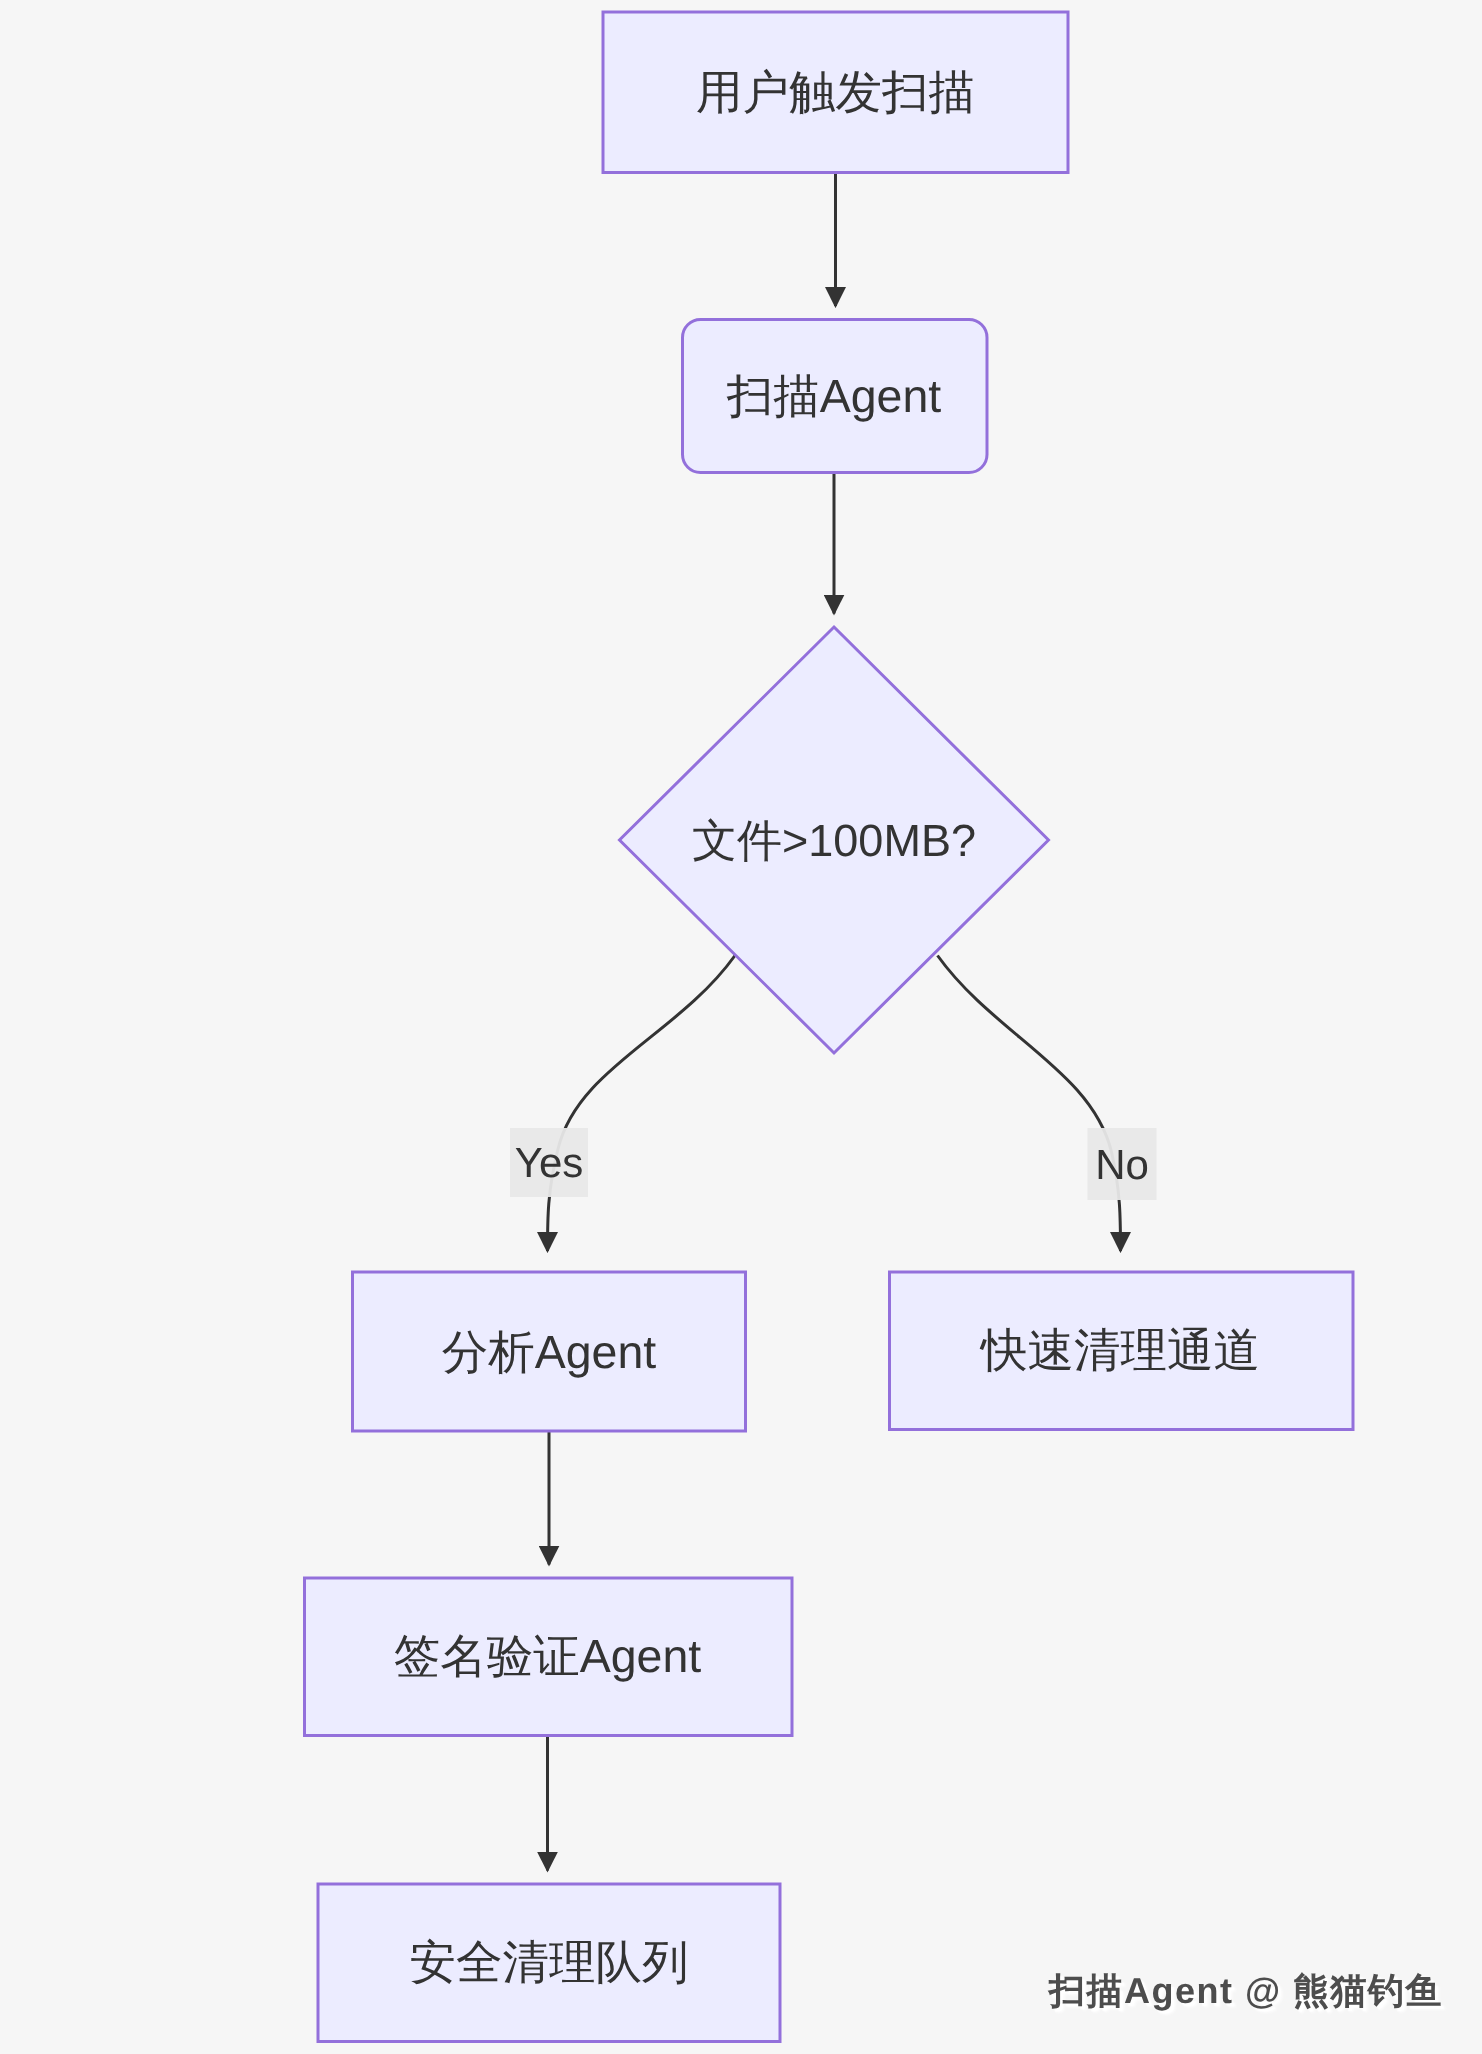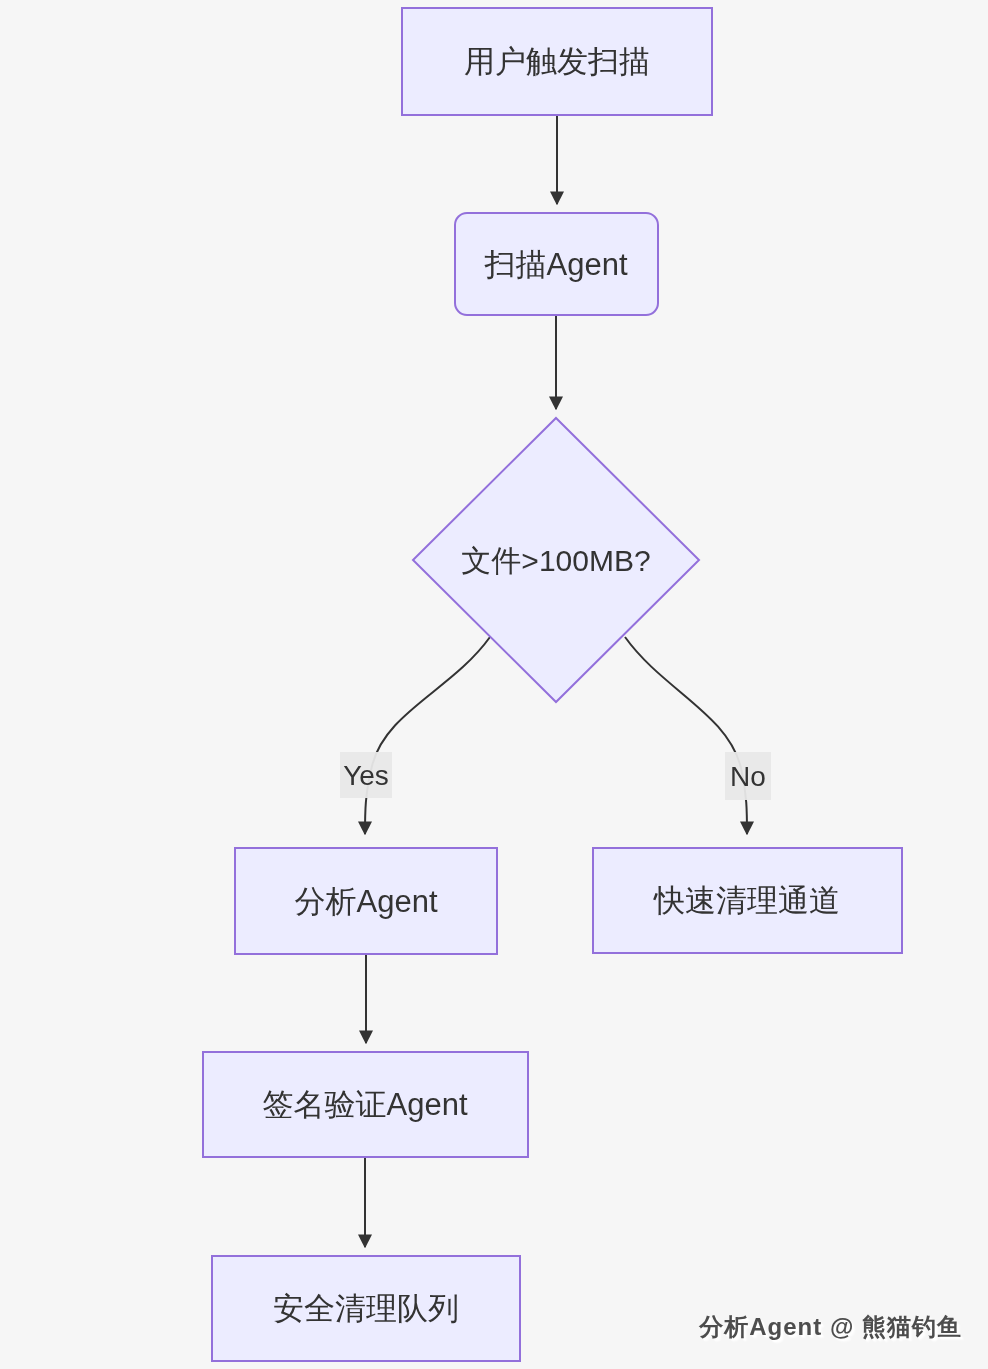--- a/index.html
+++ b/index.html
@@ -118,14 +118,14 @@
       <rect class="node-shape" x="203" y="1052" width="325" height="105"></rect>
       <text class="node-label" x="365" y="1104" dy="0.35em">签名验证Agent</text>
     </g>
 
     <g>
       <rect class="node-shape" x="212" y="1256" width="308" height="105"></rect>
       <text class="node-label" x="366" y="1308" dy="0.35em">安全清理队列</text>
     </g>
   </svg>
 
-  <div class="watermark">分析Agent @ 熊猫钓鱼</div>
+  <div class="watermark">扫描Agent @ 熊猫钓鱼</div>
 </div>
 
 </body></html>

